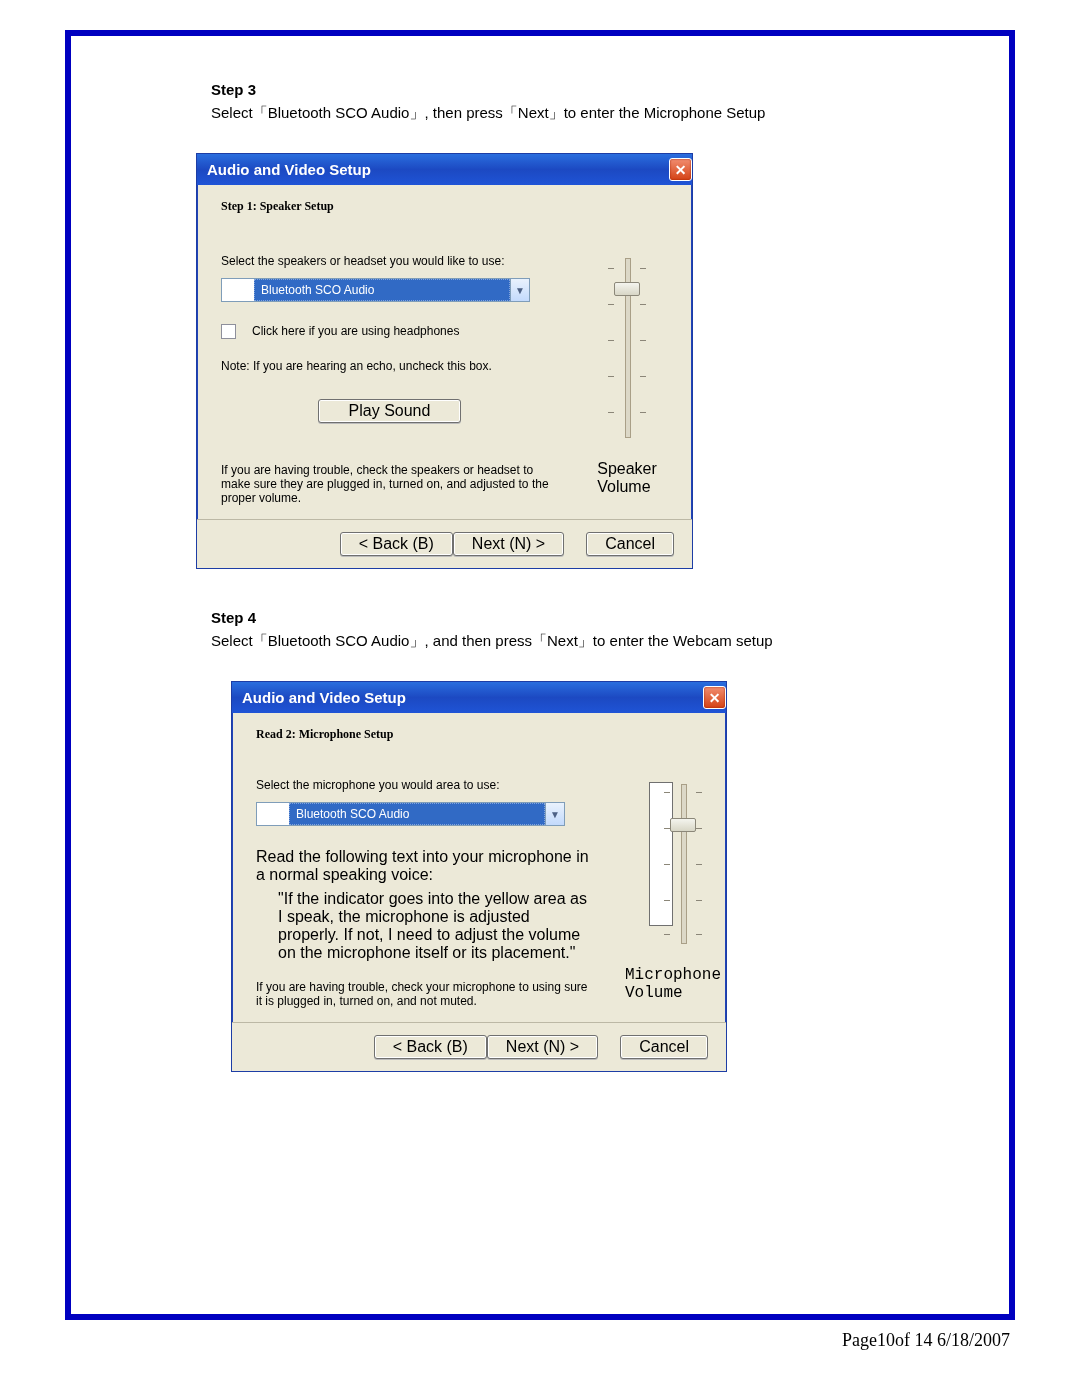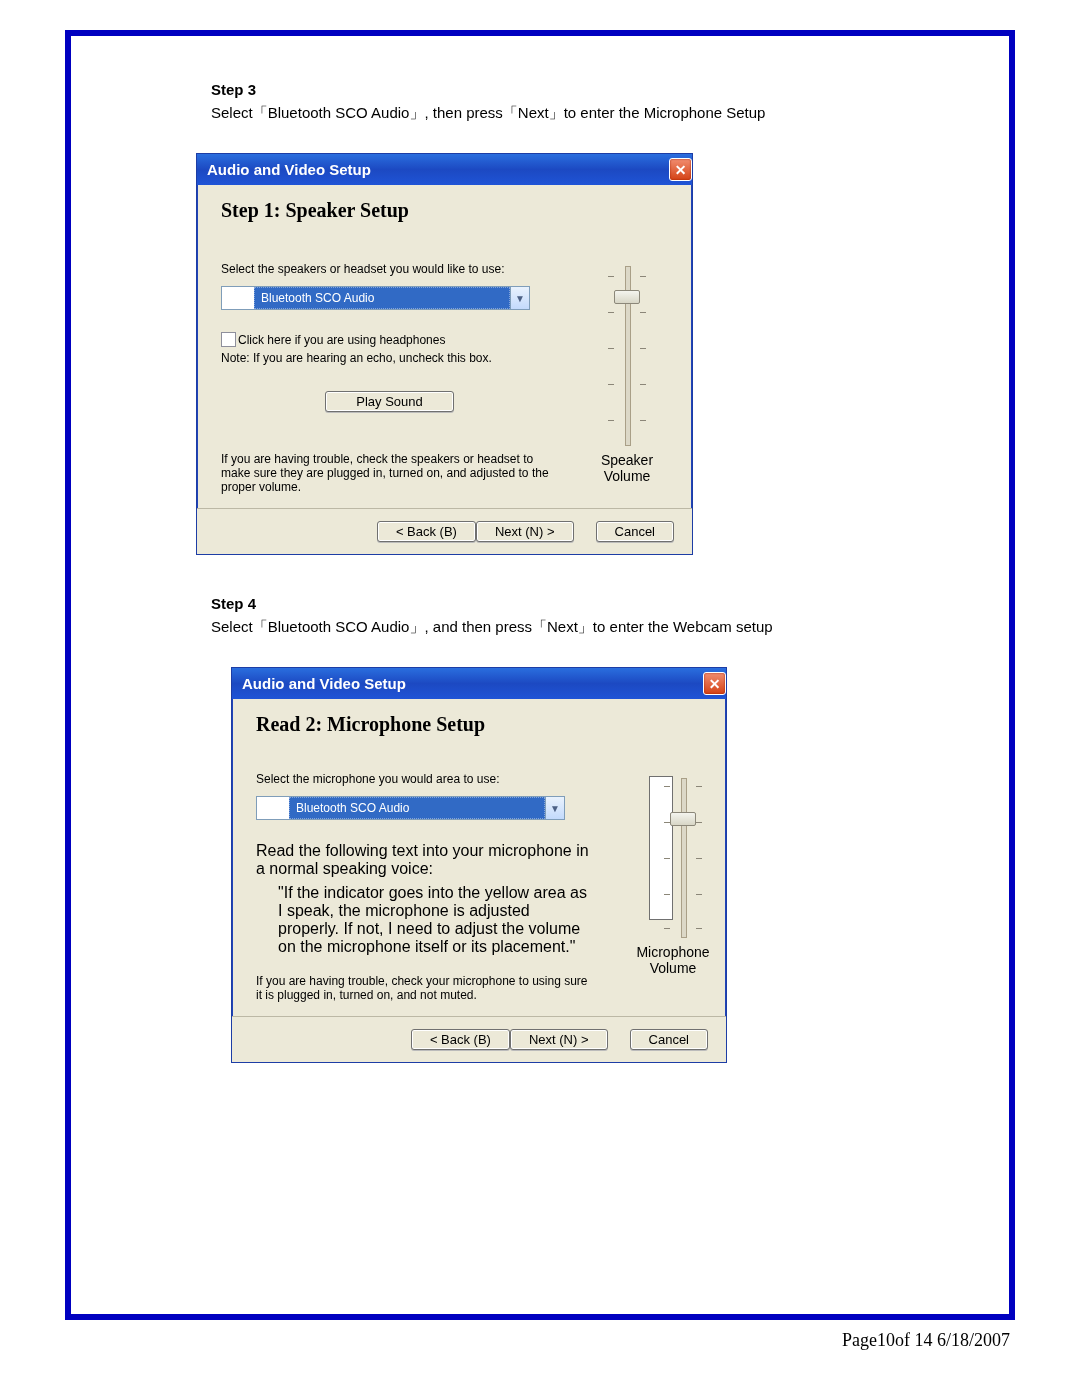--- a/index.html
+++ b/index.html
@@ -67,21 +67,21 @@
   }
   .dlg-body {
     padding: 14px 20px 14px 24px;
     font-family: Tahoma, sans-serif;
     font-size: 12px;
     color: #000;
   }
   .dlg-step-title {
     font-family: Georgia, 'Times New Roman', serif;
     font-weight: bold;
-    font-size: 20px;
+    font-size: 12px;
     color: #000;
     margin-bottom: 40px;
   }
   .dlg-columns {
     display: flex;
     gap: 24px;
   }
   .dlg-left {
     flex: 1;
   }
@@ -122,23 +122,23 @@
     background: linear-gradient(to bottom, #e9f2fd, #c3dafc);
     border-left: 1px solid #7f9db9;
     display: flex;
     align-items: center;
     justify-content: center;
     color: #4d6185;
     font-size: 10px;
   }
   .chk-row {
     display: flex;
-    align-items: center;
-    gap: 2px;
-    margin-bottom: 4px;
+    align-items: flex-start;
+    gap: 16px;
+    margin-bottom: 20px;
   }
   .chk {
     width: 13px;
     height: 13px;
     border: 1px solid #8e8f9b;
     background: #fff;
     display: inline-block;
   }
   .note {
     margin-bottom: 26px;
@@ -146,21 +146,21 @@
   .play-btn-row {
     display:flex;
     justify-content:center;
     margin-bottom: 40px;
   }
   .xp-btn {
     background: #ece9d8;
     border: 1px solid #707070;
     border-radius: 3px;
     padding: 2px 18px;
-    font-size: 13px;
+    font-size: 16px;
     font-family: Tahoma, sans-serif;
     box-shadow: inset 0 0 0 1px #fff, 0 1px 0 #bbb;
   }
   .xp-btn-wide { padding: 2px 30px; }
   .trouble {
     max-width: 340px;
   }
   .slider {
     position: relative;
     width: 46px;
@@ -189,23 +189,22 @@
     border: 1px solid #8b8779;
     border-radius: 2px;
   }
   .tick {
     position:absolute;
     width:6px;
     height:1px;
     background:#8b8678;
   }
   .slider-label {
-    margin-top: 6px;
-    text-align: center;
-    font-size: 14px;
+    margin-top: 22px;
+    font-size: 16px;
     line-height: 1.15;
   }
   .footer-bar {
     border-top: 1px solid #bcb8a5;
     padding: 12px 18px 12px 18px;
     display: flex;
     justify-content: flex-end;
     background:#ece9d8;
   }
   .footer-bar .gap {
@@ -326,21 +325,21 @@
               <span class="tick" style="top:8px;right:4px;"></span>
             <span class="tick" style="top:44px;left:4px;"></span>
               <span class="tick" style="top:44px;right:4px;"></span>
             <span class="tick" style="top:80px;left:4px;"></span>
               <span class="tick" style="top:80px;right:4px;"></span>
             <span class="tick" style="top:116px;left:4px;"></span>
               <span class="tick" style="top:116px;right:4px;"></span>
             <span class="tick" style="top:150px;left:4px;"></span>
               <span class="tick" style="top:150px;right:4px;"></span>
           </div>
-          <div class="slider-label" style="margin-left:24px;">
+          <div class="slider-label" style="margin-left:24px;font-family:Liberation Mono, monospace;">
             <span>Microphone</span><br>
             <span>Volume</span>
           </div>
         </div>
       </div>
     </div>
     <div class="footer-bar">
       <button class="xp-btn">&lt;  Back  (B)</button>
       <button class="xp-btn">Next  (N) &gt;</button>
       <span class="gap"></span>

